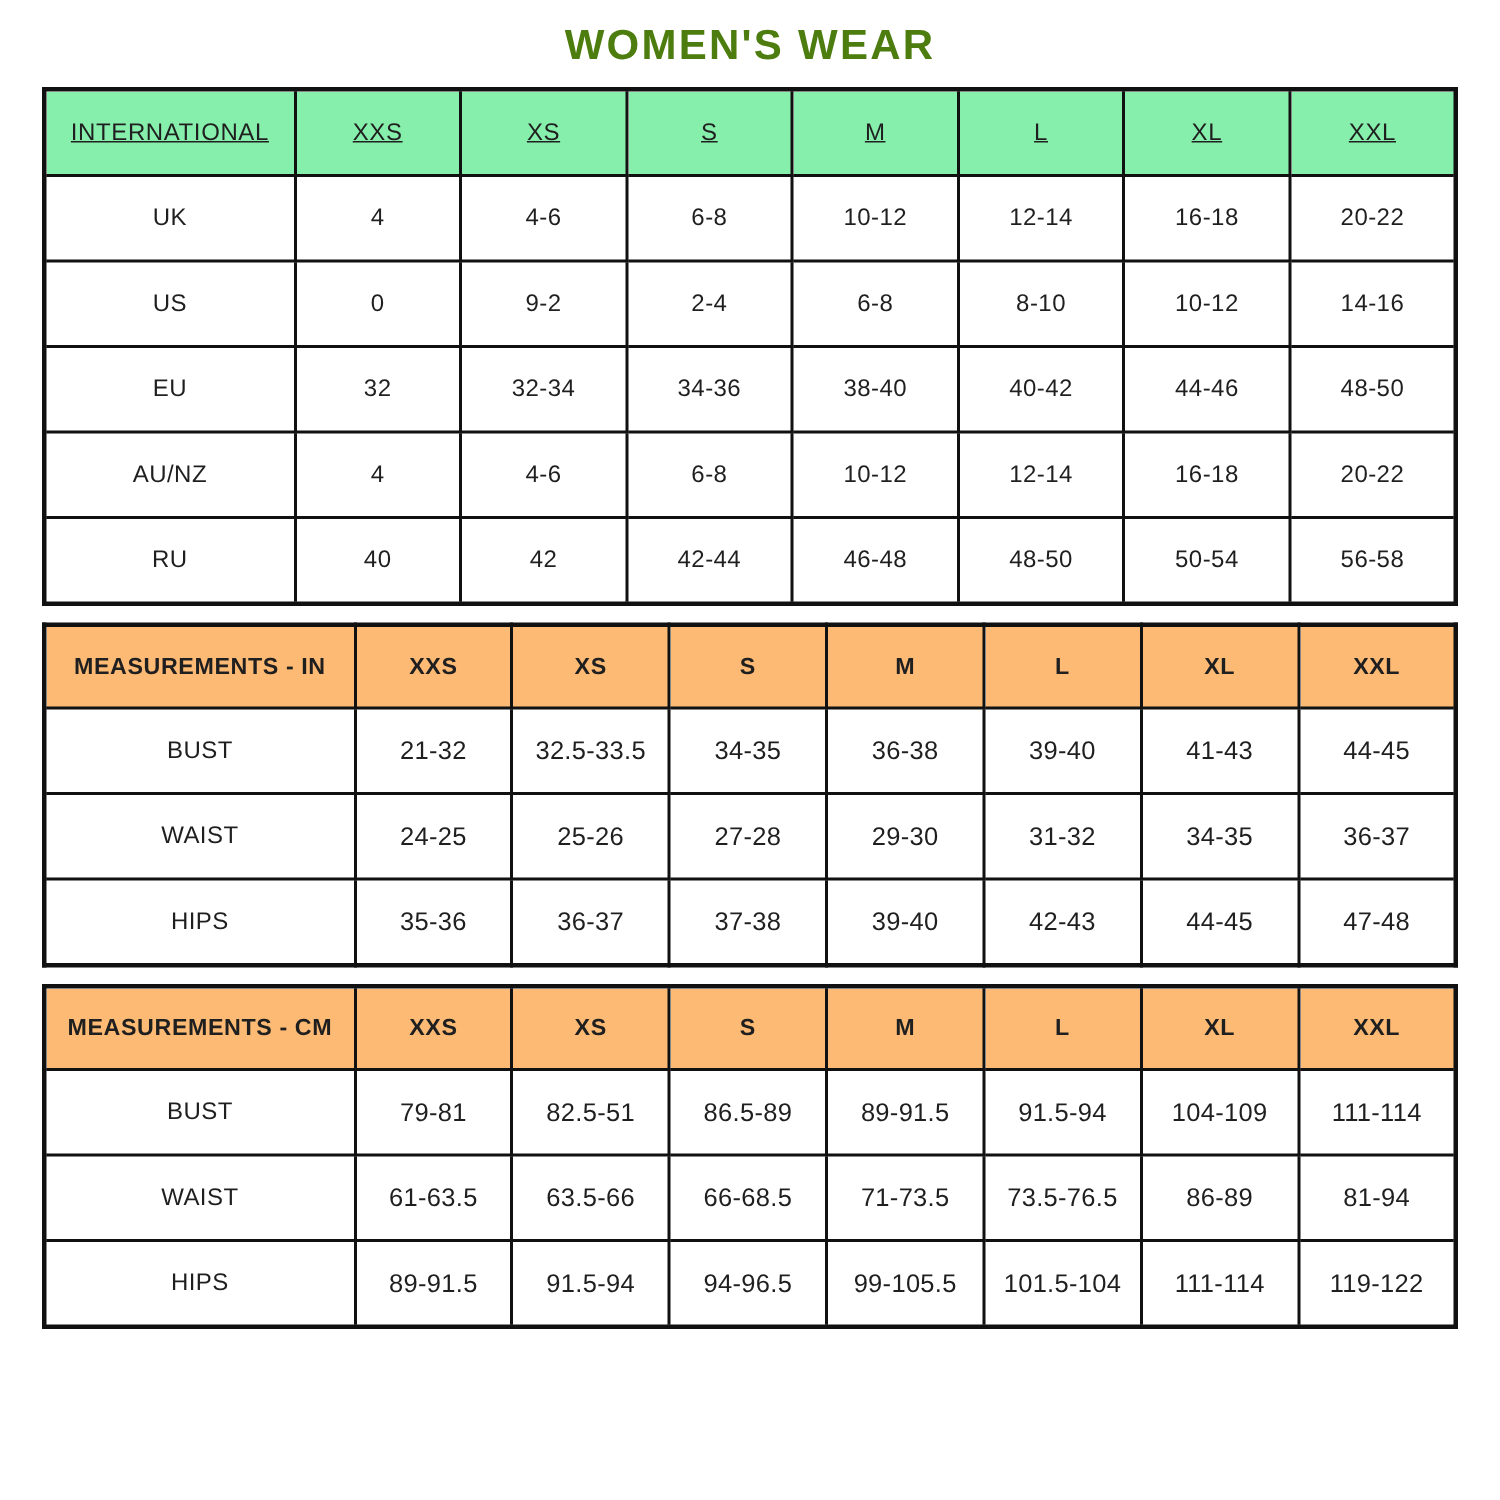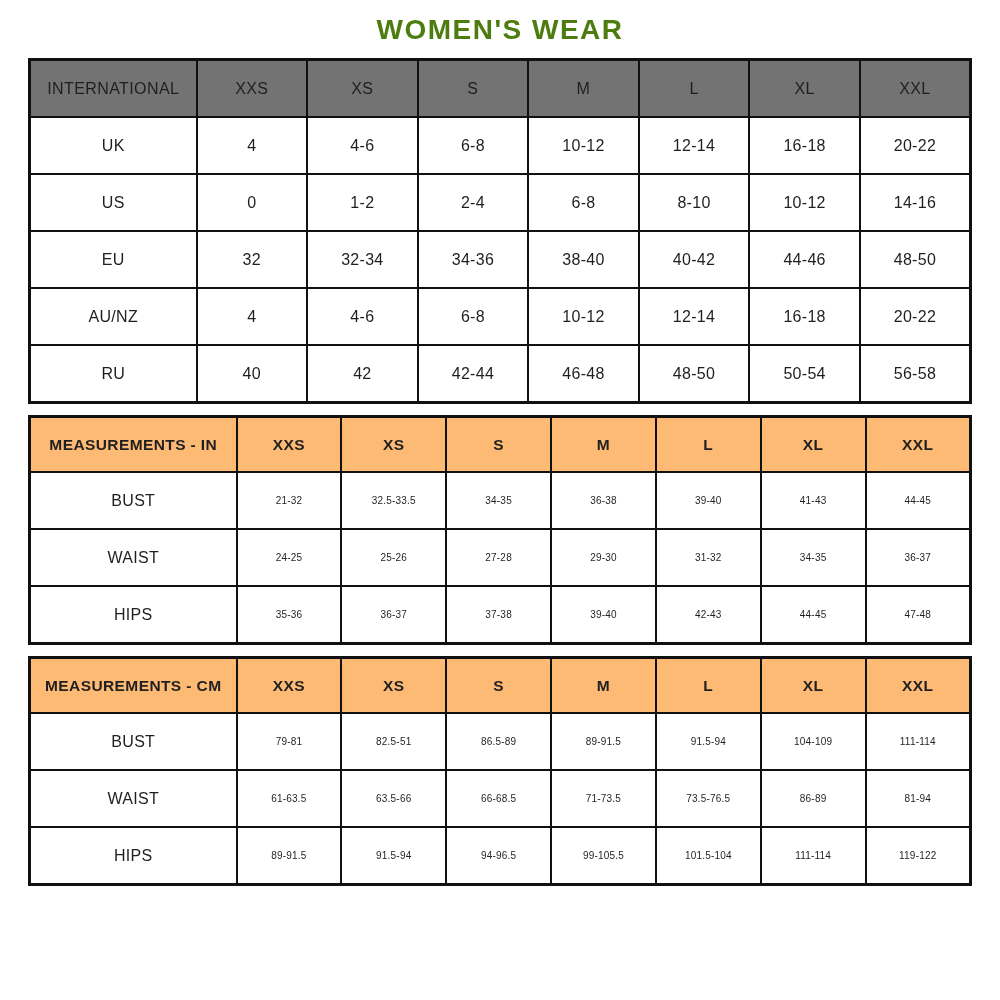--- a/index.html
+++ b/index.html
@@ -47,42 +47,43 @@
   
   .band {
     background: #d9d9d9;
     height: 48px;
     font-size: 16px;
     font-weight: bold;
     letter-spacing: 0.8px;
   }
   
   table.t1 tr.head th {
-    background: #737373;
+    background: #86efac;
     font-weight: normal;
     font-size: 16px;
     height: 55px;
     letter-spacing: 0.4px;
+    text-decoration: underline;
   }
   
   table.t23 tr.head th {
     background: #fdba74;
     font-weight: bold;
     font-size: 15.5px;
     height: 53px;
     letter-spacing: 0.4px;
   }
   table.chart td {
     height: 55px;
     font-size: 16px;
     letter-spacing: 0.3px;
   }
   
   table.t23 td.val {
-    font-size: 10px;
+    font-size: 17px;
     letter-spacing: 0.2px;
   }
   table.chart td.lblcell {
     font-size: 16px;
   }
 </style>
 </head>
 <body>
 
 <div class="page">
@@ -117,21 +118,21 @@
           <td class="val">4-6</td>
           <td class="val">6-8</td>
           <td class="val">10-12</td>
           <td class="val">12-14</td>
           <td class="val">16-18</td>
           <td class="val">20-22</td>
         </tr>
         <tr>
           <td class="lblcell">US</td>
           <td class="val">0</td>
-          <td class="val">1-2</td>
+          <td class="val">9-2</td>
           <td class="val">2-4</td>
           <td class="val">6-8</td>
           <td class="val">8-10</td>
           <td class="val">10-12</td>
           <td class="val">14-16</td>
         </tr>
         <tr>
           <td class="lblcell">EU</td>
           <td class="val">32</td>
           <td class="val">32-34</td>

